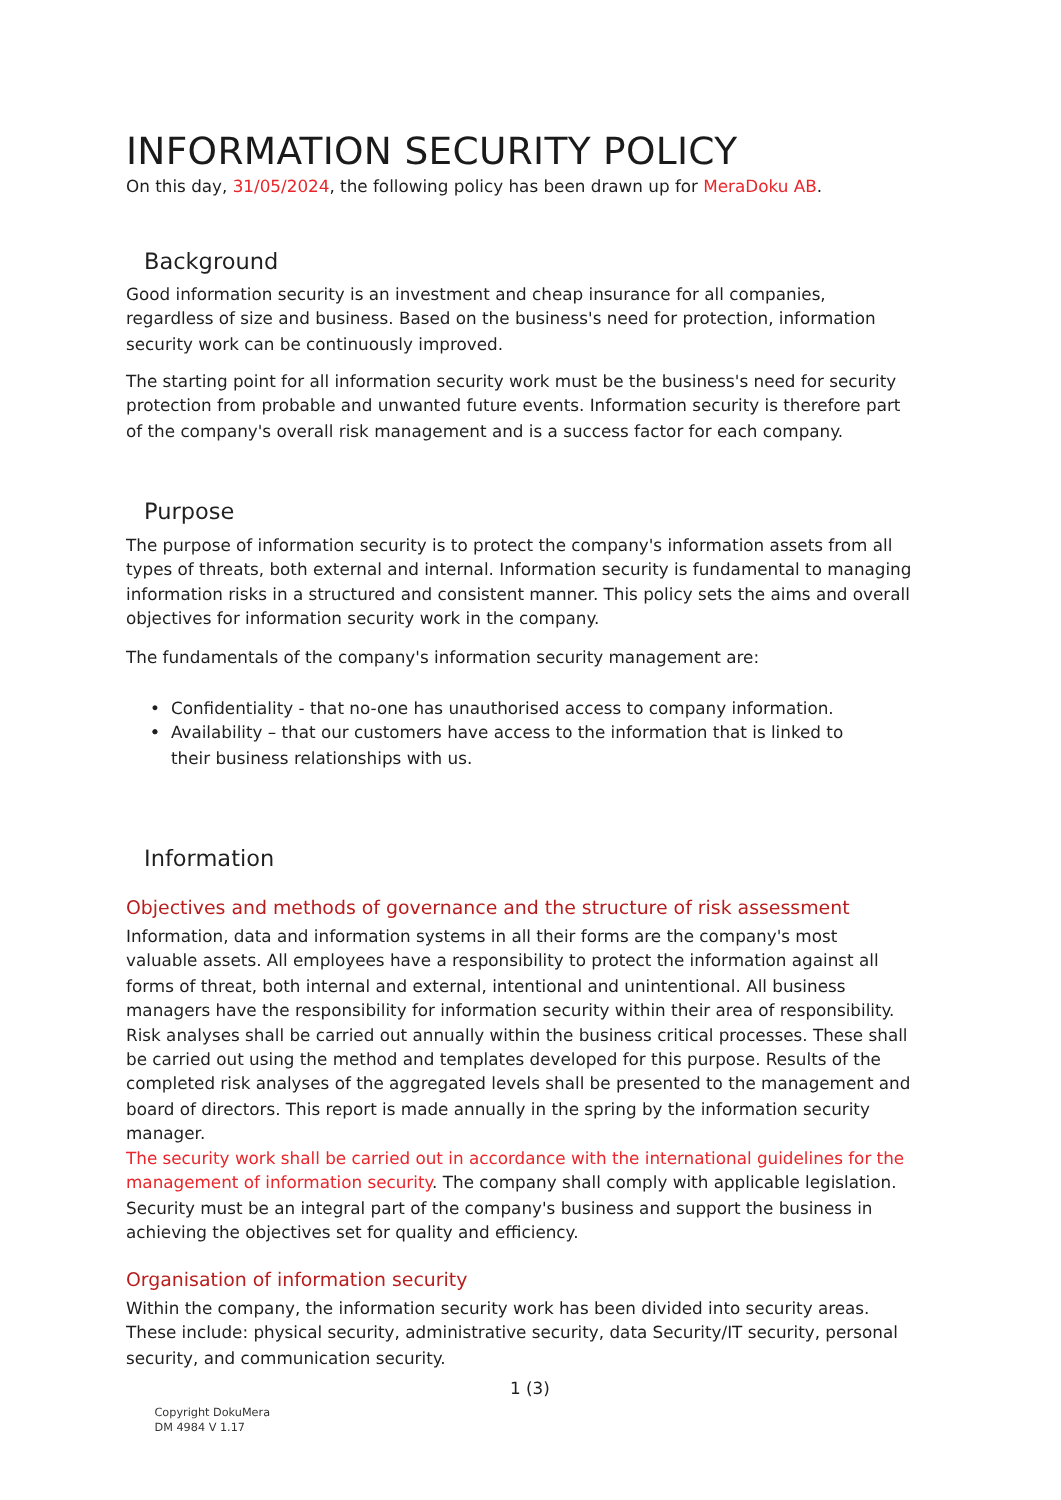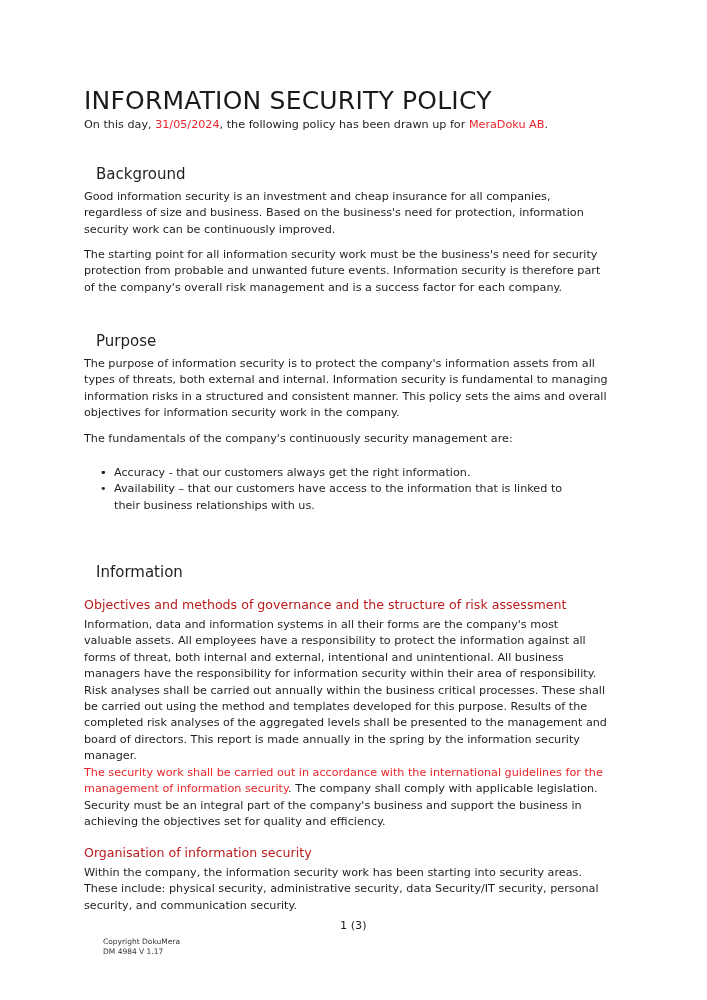--- a/index.html
+++ b/index.html
@@ -36,36 +36,36 @@
   <div class="subtitle">
     <span>On this day, </span><span class="red">31/05/2024</span><span>, the following policy has been drawn up for </span><span class="red">MeraDoku AB</span><span>.</span>
   </div>
 
   <h2 class="h1" style="top:165px">Background</h2>
   <p class="p" style="top:189px">Good information security is an investment and cheap insurance for all companies, regardless of size and business. Based on the business's need for protection, information security work can be continuously improved.</p>
   <p class="p" style="top:247px">The starting point for all information security work must be the business's need for security protection from probable and unwanted future events. Information security is therefore part of the company's overall risk management and is a success factor for each company.</p>
 
   <h2 class="h1" style="top:332px">Purpose</h2>
   <p class="p" style="top:356px">The purpose of information security is to protect the company's information assets from all types of threats, both external and internal. Information security is fundamental to managing information risks in a structured and consistent manner. This policy sets the aims and overall objectives for information security work in the company.</p>
-  <p class="p" style="top:431px">The fundamentals of the company's continuously security management are:</p>
+  <p class="p" style="top:431px">The fundamentals of the company's information security management are:</p>
 
   <ul class="ul" style="top:465px">
+    <li><span class="bullet">•</span><span>Confidentiality - that no-one has unauthorised access to company information.</span></li>
     <li><span class="bullet">•</span></li>
-    <li><span class="bullet">•</span><span>Accuracy - that our customers always get the right information.</span></li>
     <li style="width:460px"><span class="bullet">•</span><span>Availability – that our customers have access to the information that is linked to their business relationships with us.</span></li>
   </ul>
 
   <h2 class="h1" style="top:563px">Information</h2>
   <h3 class="h2" style="top:597px">Objectives and methods of governance and the structure of risk assessment</h3>
   <p class="p" style="top:617px">Information, data and information systems in all their forms are the company's most valuable assets. All employees have a responsibility to protect the information against all forms of threat, both internal and external, intentional and unintentional. All business managers have the responsibility for information security within their area of responsibility. Risk analyses shall be carried out annually within the business critical processes. These shall be carried out using the method and templates developed for this purpose. Results of the completed risk analyses of the aggregated levels shall be presented to the management and board of directors. This report is made annually in the spring by the information security manager.</p>
 
   <p class="p" style="top:765px"><span class="red">The security work shall be carried out in accordance with the international guidelines for the management of information security</span><span>. The company shall comply with applicable legislation. Security must be an integral part of the company's business and support the business in achieving the objectives set for quality and efficiency.</span></p>
 
   <h3 class="h2" style="top:845px">Organisation of information security</h3>
-  <p class="p" style="top:865px">Within the company, the information security work has been starting into security areas. These include: physical security, administrative security, data Security/IT security, personal security, and communication security.</p>
+  <p class="p" style="top:865px">Within the company, the information security work has been divided into security areas. These include: physical security, administrative security, data Security/IT security, personal security, and communication security.</p>
 
   <div class="pagenum">1 (3)</div>
 
   <div class="footer">
     <div>Copyright DokuMera</div>
     <div>DM 4984 V 1.17</div>
   </div>
 </div>
 
 </body></html>

